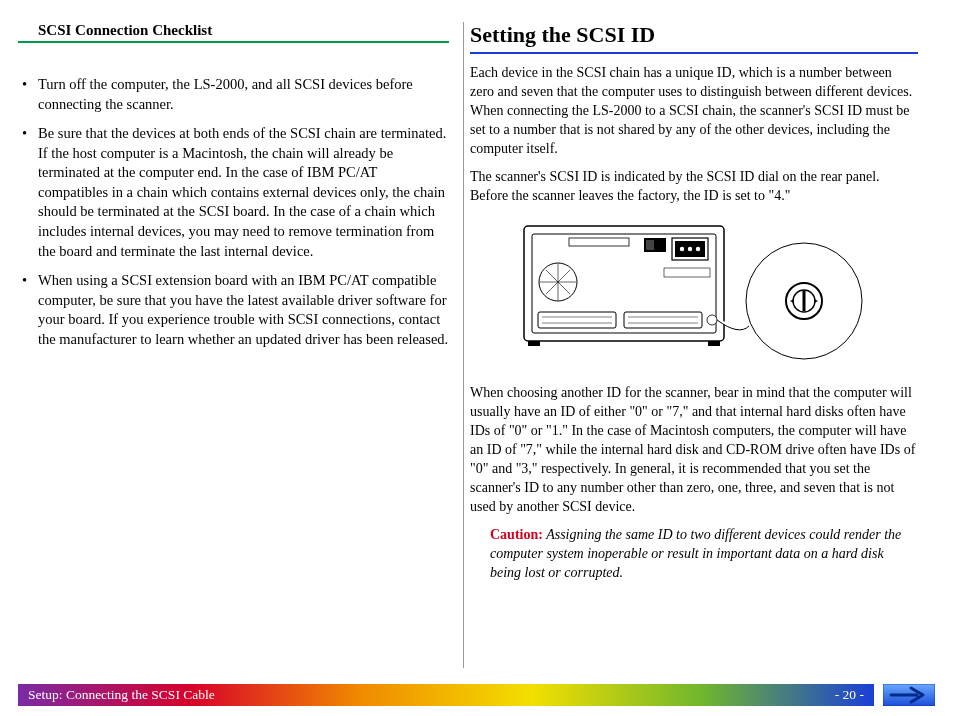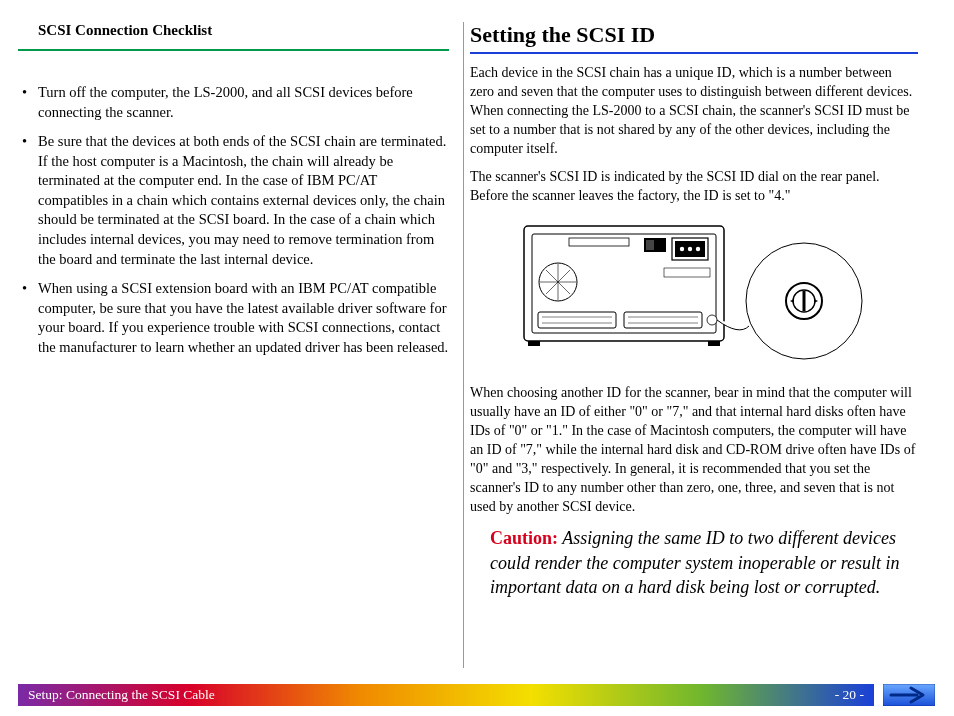--- a/index.html
+++ b/index.html
@@ -22,21 +22,21 @@
   }
   .col-right {
     width: 455px;
     padding-left: 6px;
     border-left: 1px solid #999;
   }
   .checklist-title {
     font-weight: bold;
     font-size: 15px;
     padding-left: 20px;
-    padding-bottom: 10px;
+    padding-bottom: 2px;
     border-bottom: 2px solid #009a4a;
     margin-bottom: 10px;
   }
   ul {
     list-style: none;
     padding-left: 4px;
     margin-top: 32px;
   }
   li {
     font-size: 14.5px;
@@ -58,21 +58,21 @@
     padding-bottom: 4px;
     border-bottom: 2px solid #1a3fd8;
     margin-bottom: 10px;
   }
   .para {
     font-size: 14px;
     line-height: 1.35;
     margin-bottom: 10px;
   }
   .caution-para {
-    font-size: 18px;
+    font-size: 14px;
     font-style: italic;
     line-height: 1.35;
     padding-left: 20px;
   }
   .caution-label {
     font-weight: bold;
     font-style: normal;
     color: #d6001c;
   }
   .diagram-wrap {

